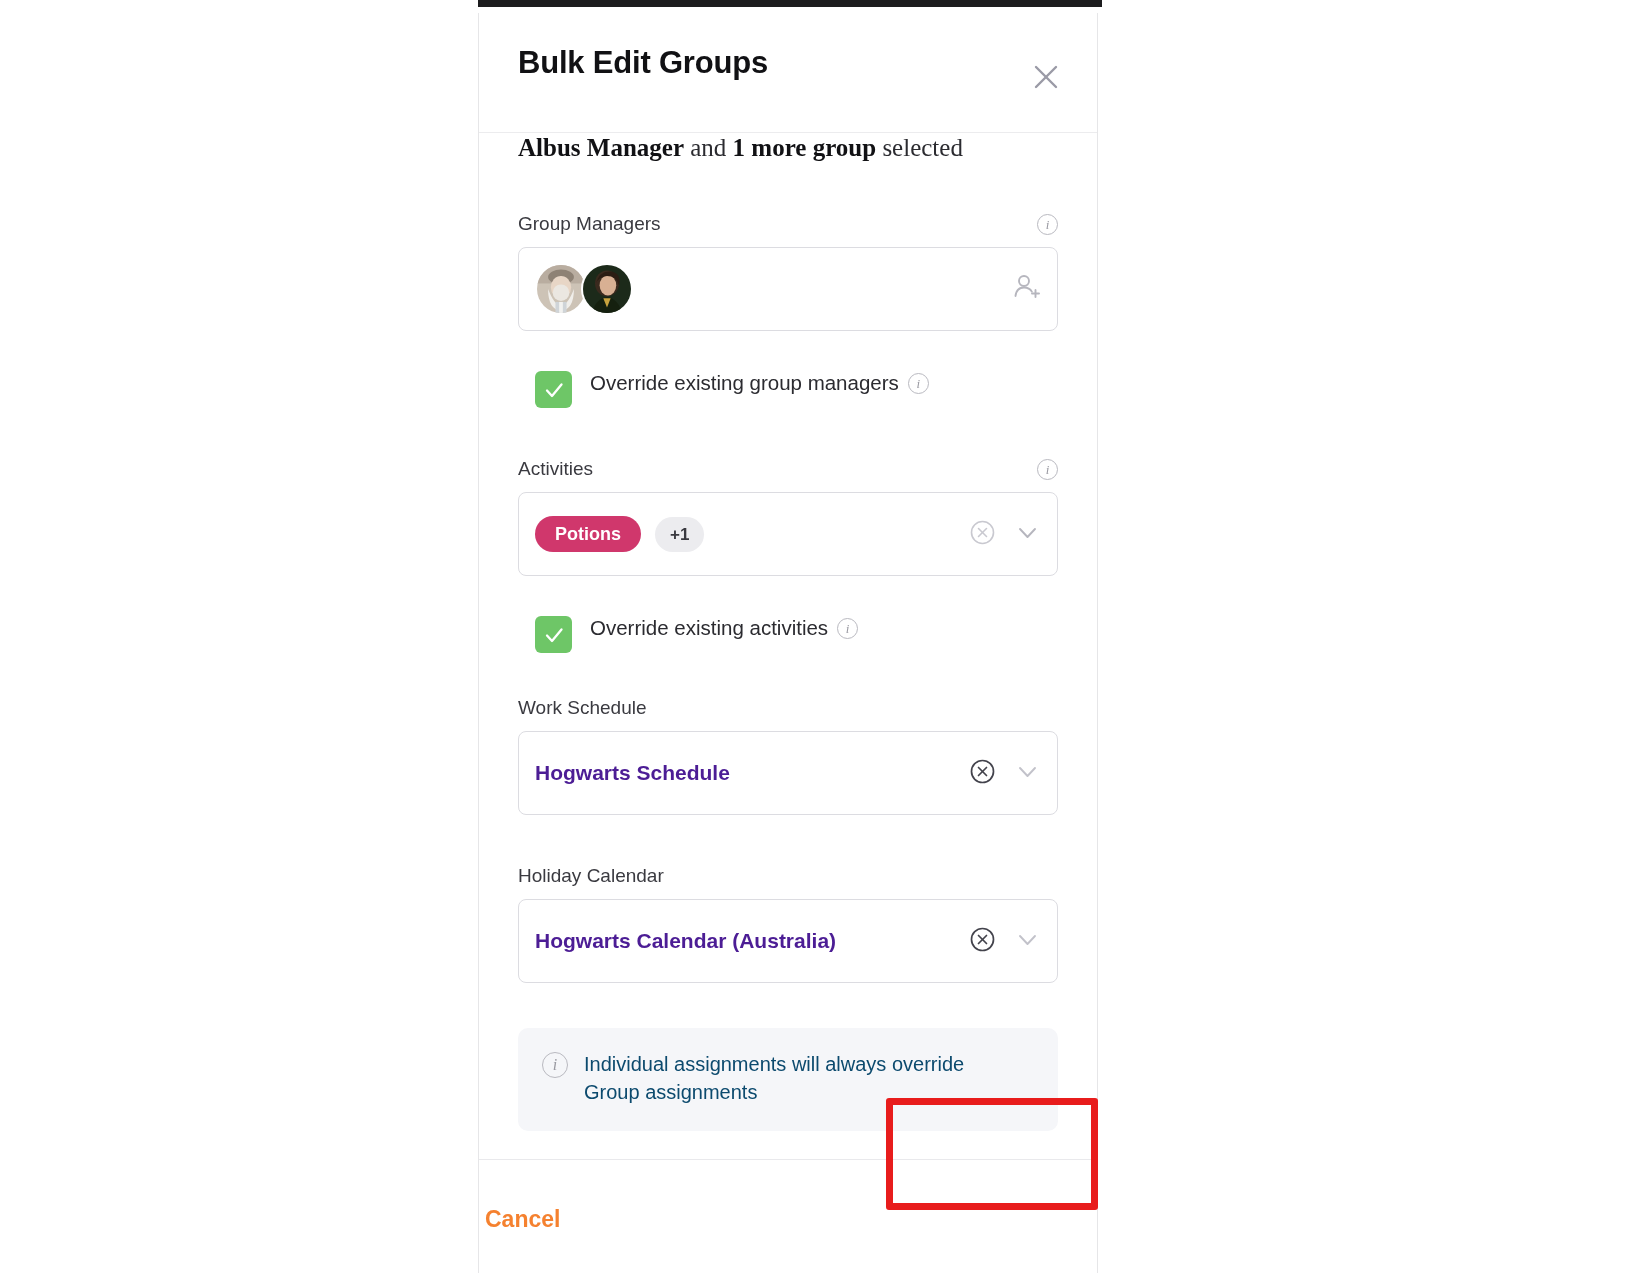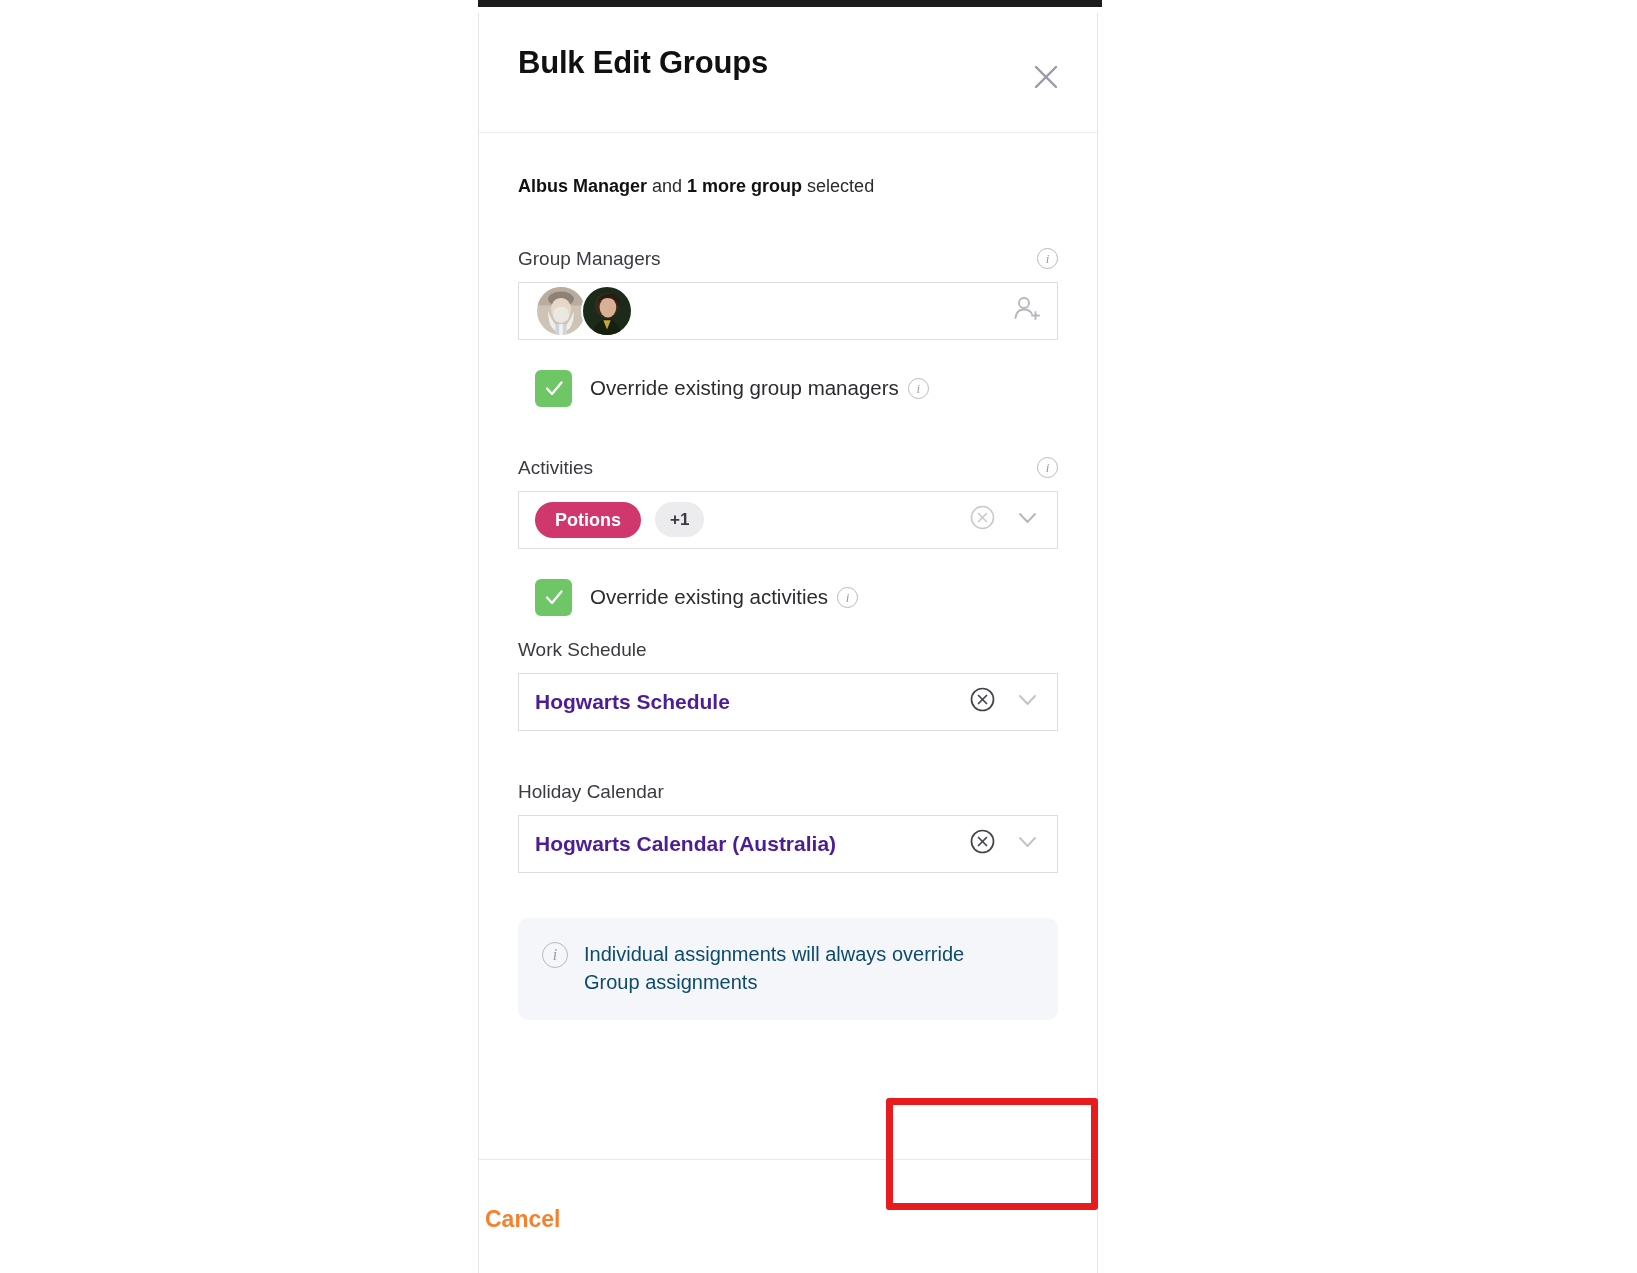--- a/index.html
+++ b/index.html
@@ -62,58 +62,58 @@
 
   
   .modal-body {
     position: relative;
     flex: 1 1 auto;
     padding: 0 39px;
     overflow: hidden;
   }
 
   .selection-line {
-    margin-top: 43px;
-    font-size: 18px;
+    font-size: 25px;
     color: #2b2b30;
     line-height: 1.2;
+    font-family: Liberation Serif, serif;
   }
   .selection-line b { font-weight: bold; color: #111114; }
 
   .field-label {
     margin-top: 50px;
     font-size: 19px;
     color: #3a3a40;
     display: flex;
     align-items: center;
     gap: 9px;
     justify-content: space-between;
   }
-  .field-label.tight { margin-top: 23px; }
+  .field-label.tight { margin-top: 44px; }
 
   .info-i {
     width: 21px; height: 21px;
     border-radius: 50%;
     border: 1.4px solid #b9b9c0;
     color: #9a9aa2;
     font-size: 13px;
     font-family: "Liberation Serif", serif;
     font-style: italic;
     display: inline-flex;
     align-items: center; justify-content: center;
     line-height: 1;
     flex: 0 0 auto;
   }
 
   .input-box {
     position: relative;
     margin-top: 12px;
-    height: 58px;
+    height: 84px;
     border: 1px solid #dcdce1;
-    border-radius: 0;
+    border-radius: 8px;
     background: #ffffff;
     display: flex;
     align-items: center;
     padding: 0 16px;
   }
 
   
   .avatars { display: flex; align-items: center; }
   .avatar {
     width: 52px; height: 52px;
@@ -127,24 +127,24 @@
 
   .trailing-icons {
     margin-left: auto;
     display: flex;
     align-items: center;
     gap: 18px;
   }
 
   
   .check-row {
-    margin-top: 30px;
+    margin-top: 40px;
     margin-left: 17px;
     display: flex;
-    align-items: center;
+    align-items: flex-start;
     gap: 18px;
   }
   .checkbox {
     width: 37px; height: 37px;
     border-radius: 6px;
     background: #6ec667;
     display: flex; align-items: center; justify-content: center;
     flex: 0 0 auto;
     cursor: pointer;
   }

